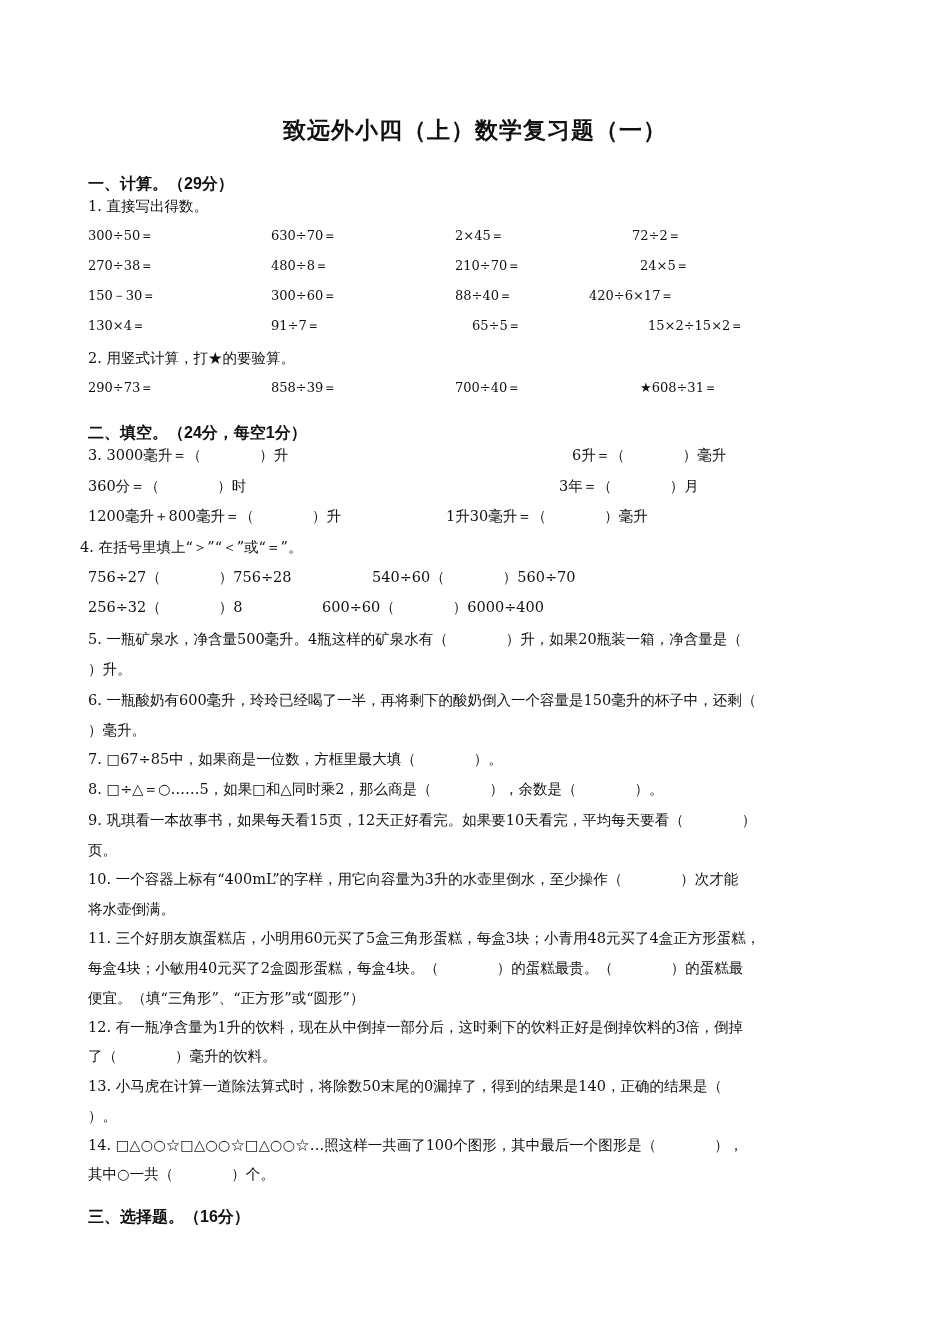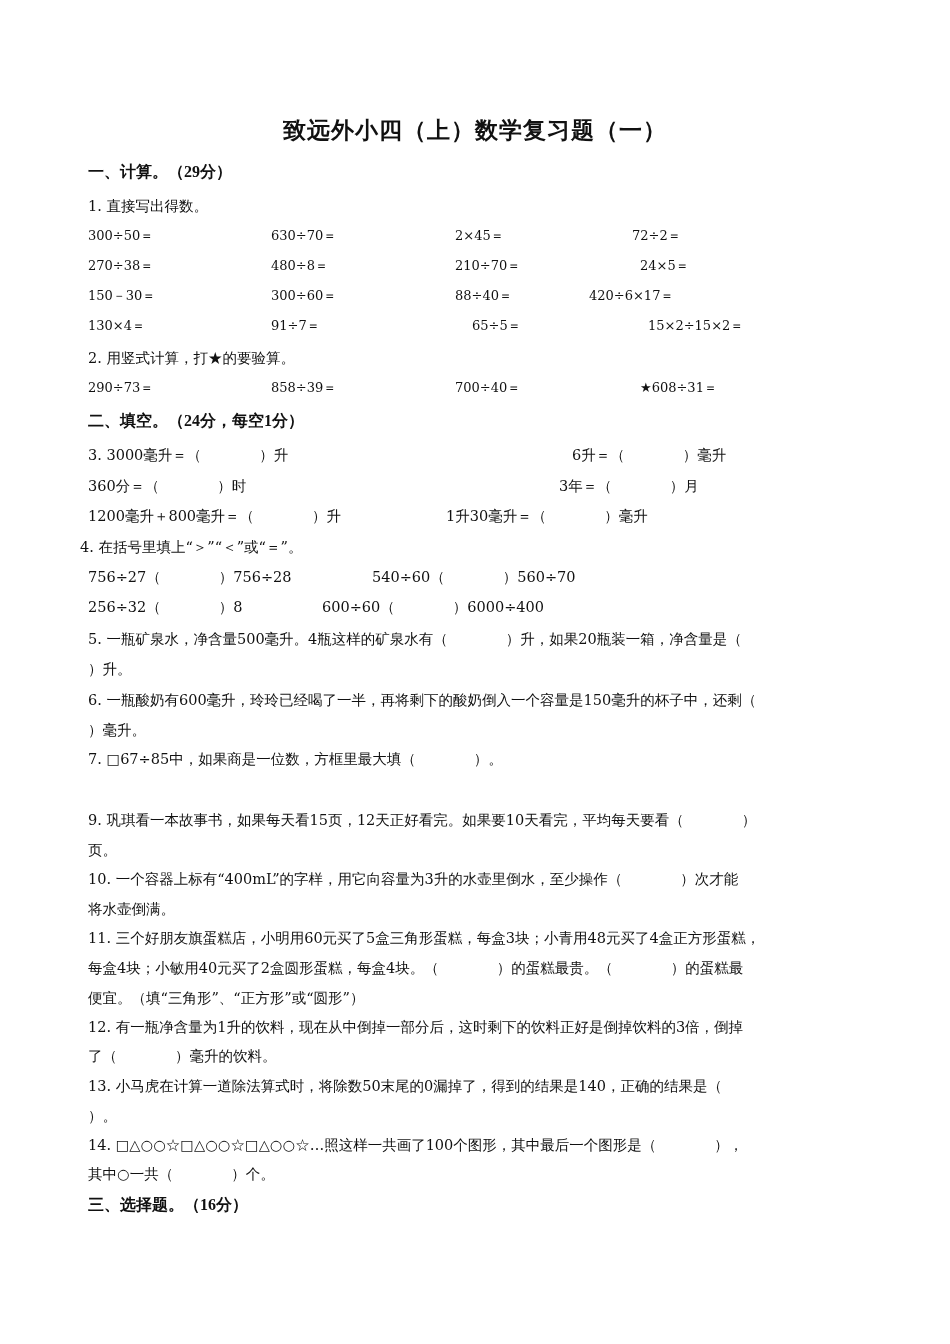--- a/index.html
+++ b/index.html
@@ -9,21 +9,22 @@
       color: #111111;
     }
     .page { position: absolute; left: 0; top: 0; width: 822px; height: 1344px; }
     .title {
       position: absolute; left: 0; width: 950px; top: 115px; text-align: center;
       font-size: 23px; font-weight: bold; letter-spacing: 1px;
       font-family: "DejaVu Sans", "Liberation Sans", sans-serif;
     }
     .sec {
       position: absolute; left: 88px; font-size: 16px; font-weight: bold;
-      font-family: Liberation Serif, serif;
+      font-family: Liberation Sans, sans-serif;
+      margin-top: 12px;
     }
     .ln { position: absolute; font-size: 14.5px; white-space: nowrap; line-height: 20px; }
     .cell { position: absolute; font-size: 13px; white-space: nowrap; line-height: 20px; }
   </style>
 </head>
 <body>
 
 <div class="page">
   <div class="title">致远外小四（上）数学复习题（一）</div>
 
@@ -71,20 +72,21 @@
   <div class="ln" style="left:88px;top:597px">256÷32（　　　　）8</div>
   <div class="ln" style="left:322px;top:597px">600÷60（　　　　）6000÷400</div>
 
   <div class="ln" style="left:88px;top:629px">5. 一瓶矿泉水，净含量500毫升。4瓶这样的矿泉水有（　　　　）升，如果20瓶装一箱，净含量是（</div>
   <div class="ln" style="left:88px;top:659px">）升。</div>
 
   <div class="ln" style="left:88px;top:690px">6. 一瓶酸奶有600毫升，玲玲已经喝了一半，再将剩下的酸奶倒入一个容量是150毫升的杯子中，还剩（</div>
   <div class="ln" style="left:88px;top:720px">）毫升。</div>
 
   <div class="ln" style="left:88px;top:749px">7. □67÷85中，如果商是一位数，方框里最大填（　　　　）。</div>
+  <div class="ln" style="left:88px;top:779px">8. □÷△＝○……5，如果□和△同时乘2，那么商是（　　　　），余数是（　　　　）。</div>
 
   <div class="ln" style="left:88px;top:810px">9. 巩琪看一本故事书，如果每天看15页，12天正好看完。如果要10天看完，平均每天要看（　　　　）</div>
   <div class="ln" style="left:88px;top:840px">页。</div>
 
   <div class="ln" style="left:88px;top:869px">10. 一个容器上标有“400mL”的字样，用它向容量为3升的水壶里倒水，至少操作（　　　　）次才能</div>
   <div class="ln" style="left:88px;top:899px">将水壶倒满。</div>
 
   <div class="ln" style="left:88px;top:928px">11. 三个好朋友旗蛋糕店，小明用60元买了5盒三角形蛋糕，每盒3块；小青用48元买了4盒正方形蛋糕，</div>
   <div class="ln" style="left:88px;top:958px">每盒4块；小敏用40元买了2盒圆形蛋糕，每盒4块。（　　　　）的蛋糕最贵。（　　　　）的蛋糕最</div>
   <div class="ln" style="left:88px;top:988px">便宜。（填“三角形”、“正方形”或“圆形”）</div>

